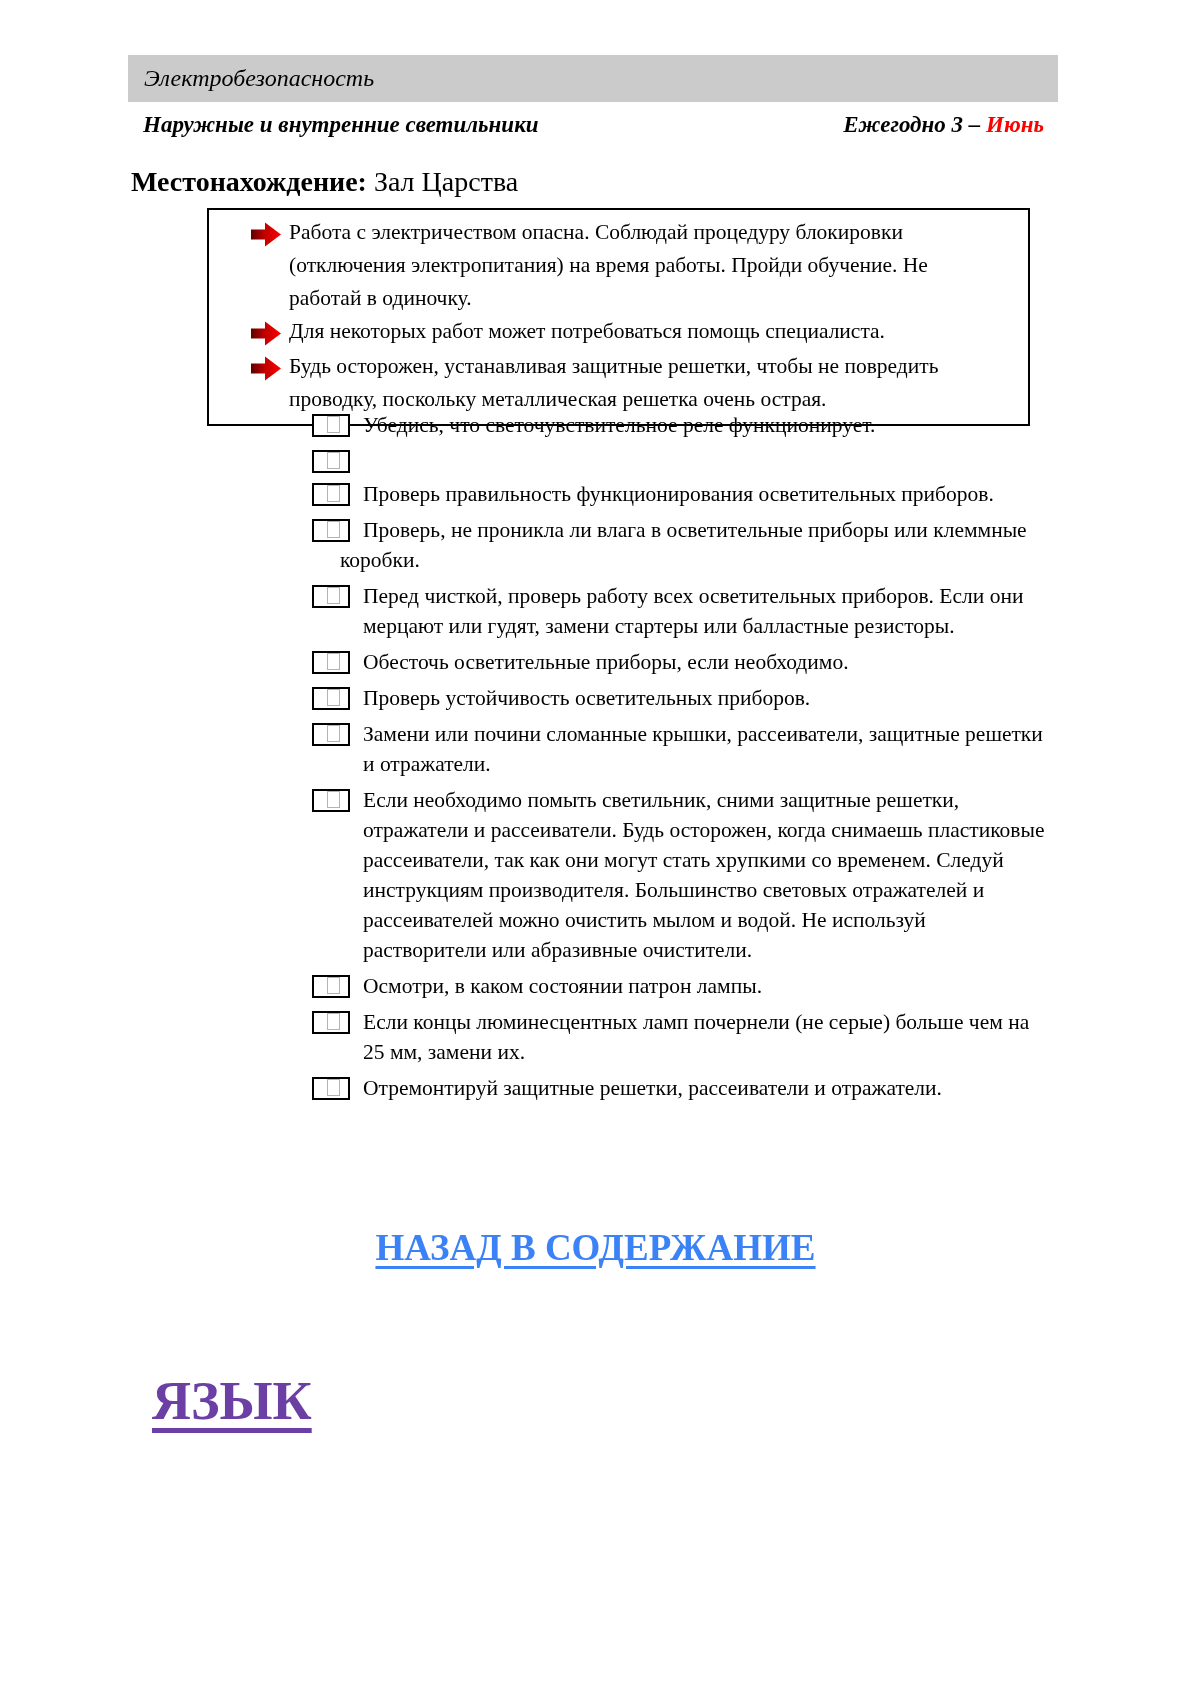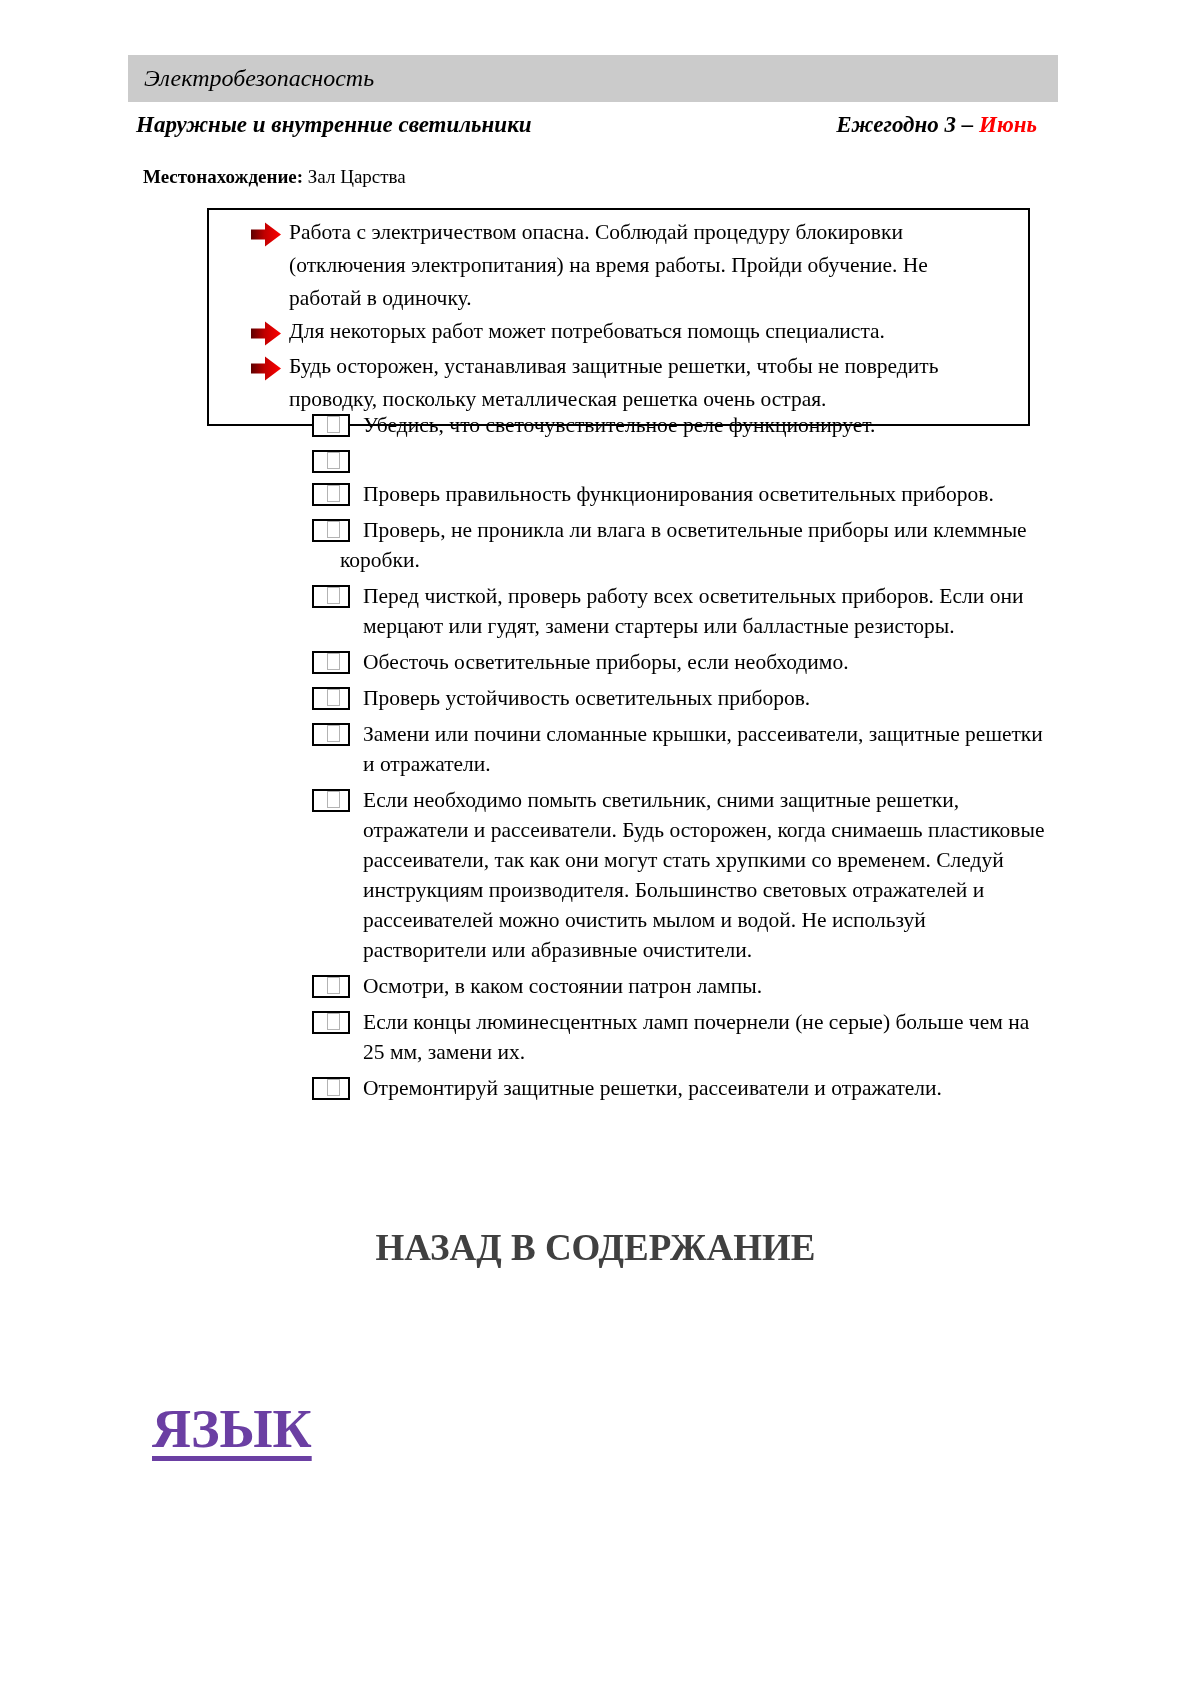--- a/index.html
+++ b/index.html
@@ -17,29 +17,29 @@
   .graybar {
     position:absolute; left:128px; top:55px; width:930px; height:47px;
     background:#cbcbcb;
     display:flex; align-items:center;
     padding-left:16px;
     font-style:italic; font-size:24px;
   }
 
   
   .subrow {
-    position:absolute; left:136px; top:112px; width:901px;
+    position:absolute; left:143px; top:112px; width:901px;
     display:flex; justify-content:space-between; align-items:baseline;
     font-weight:bold; font-style:italic; font-size:23px;
   }
   .schedule .month { color:#ff0000; }
 
   
   .location {
-    position:absolute; left:143px; top:166px; font-size:19px;
+    position:absolute; left:131px; top:166px; font-size:28px;
   }
   .location .label { font-weight:bold; }
 
   
   .warnbox {
     position:absolute; left:207px; top:208px; width:823px;
     border:2px solid #000000;
     padding:6px 10px 8px 42px;
   }
   .warn-item { display:flex; align-items:flex-start; }
@@ -62,25 +62,25 @@
   .item-text { font-size:21.5px; line-height:30px; }
   
   .check-item.outdent .item-text { margin-left:-23px; text-indent:23px; }
 
   
   .back-link {
     position:absolute; left:0; top:1226px; width:1191px;
     text-align:center;
   }
   .back-link a {
-    font-size:37px; font-weight:bold; color:#404040;
-    text-decoration-thickness:3px; text-underline-offset:6px;
+    font-size:37px; font-weight:bold; color:#3b82f6;
+    text-decoration:underline; text-decoration-thickness:3px; text-underline-offset:6px;
     cursor:pointer;
   }
-  .lang-link { position:absolute; left:152px; top:1398px; }
+  .lang-link { position:absolute; left:152px; top:1370px; }
   .lang-link a {
     font-size:54px; font-weight:bold; color:#6b3fa3;
     text-decoration:underline; text-decoration-thickness:5px; text-underline-offset:9px;
     cursor:pointer;
   }
   a { font-family:"Liberation Serif", serif; }
 </style>
 </head>
 <body>
 

